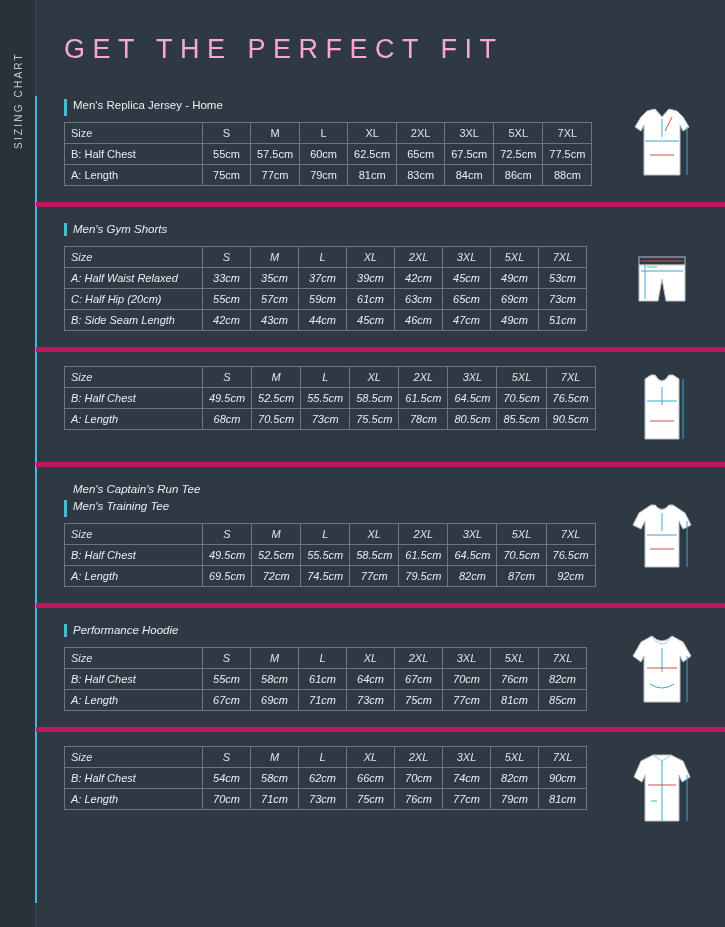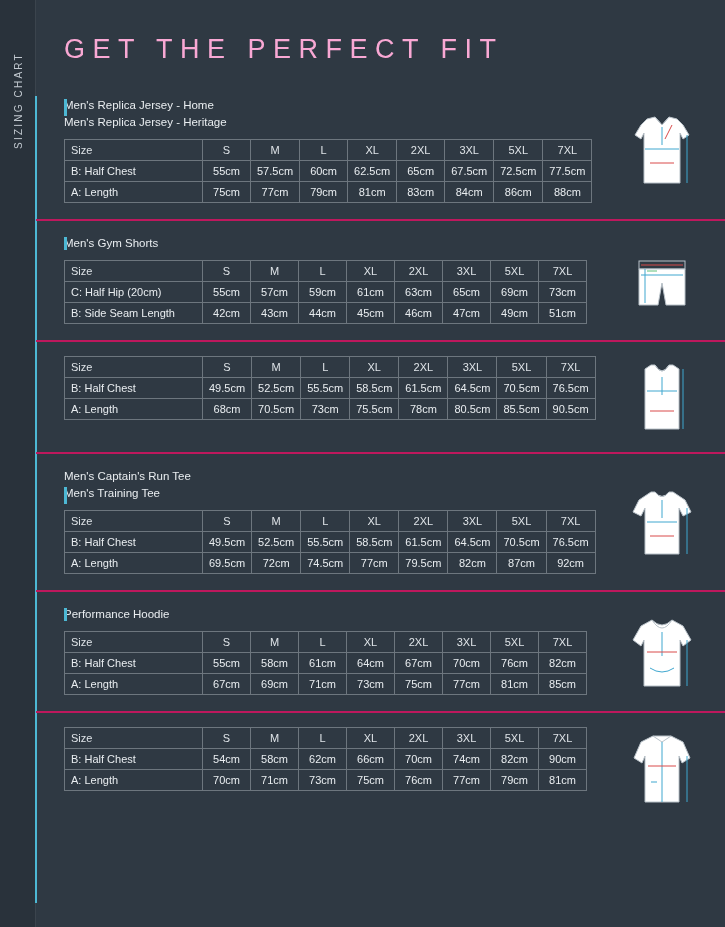--- a/index.html
+++ b/index.html
@@ -58,29 +58,29 @@
     font-size: 27px;
     font-weight: 400;
     letter-spacing: 7.5px;
     color: #f9a8d4;
   }
 
   .section {
     position: relative;
     padding: 0 0 0 28px;
   }
-  .section + .section { border-top: 2px solid #be185d; }
+  .section + .section { border-top: 5px solid #be185d; font-style: italic; }
   .section-inner { padding: 14px 0 16px 0; position: relative; min-height: 110px; }
 
   .prod-names { margin-bottom: 8px; }
   .prod-name {
     font-size: 11.5px;
     color: #e9edf0;
     line-height: 17px;
-    padding-left: 0;
+    padding-left: 9px;
     position: relative;
   }
   .prod-name.first::before {
     content: "";
     position: absolute;
     left: 0; top: 2px;
     width: 3px;
     height: 13px;
     background: #4db8d4;
   }
@@ -128,21 +128,20 @@
 <div class="rail-line"></div>
 
 <div class="content">
 
   <h1 class="title">GET THE PERFECT FIT</h1>
 
   <div class="section" style="margin-top:18px;">
     <div class="section-inner">
       <div class="prod-names multi">
         <div class="prod-name first bar-tall">Men's Replica Jersey - Home</div>
-        <div class="prod-name">Men's Replica Jersey - Heritage</div>
       </div>
       <table class="size">
         <thead>
           <tr>
             <td class="rowhead">Size</td>
             <td class="colw">S</td>
             <td class="colw">M</td>
             <td class="colw">L</td>
             <td class="colw">XL</td>
             <td class="colw">2XL</td>
@@ -205,20 +204,31 @@
             <td class="colw">L</td>
             <td class="colw">XL</td>
             <td class="colw">2XL</td>
             <td class="colw">3XL</td>
             <td class="colw">5XL</td>
             <td class="colw">7XL</td>
           </tr>
         </thead>
         <tbody>
           <tr>
+            <td class="rowhead">A: Half Waist Relaxed</td>
+            <td>33cm</td>
+            <td>35cm</td>
+            <td>37cm</td>
+            <td>39cm</td>
+            <td>42cm</td>
+            <td>45cm</td>
+            <td>49cm</td>
+            <td>53cm</td>
+          </tr>
+          <tr>
             <td class="rowhead">C: Half Hip (20cm)</td>
             <td>55cm</td>
             <td>57cm</td>
             <td>59cm</td>
             <td>61cm</td>
             <td>63cm</td>
             <td>65cm</td>
             <td>69cm</td>
             <td>73cm</td>
           </tr>

